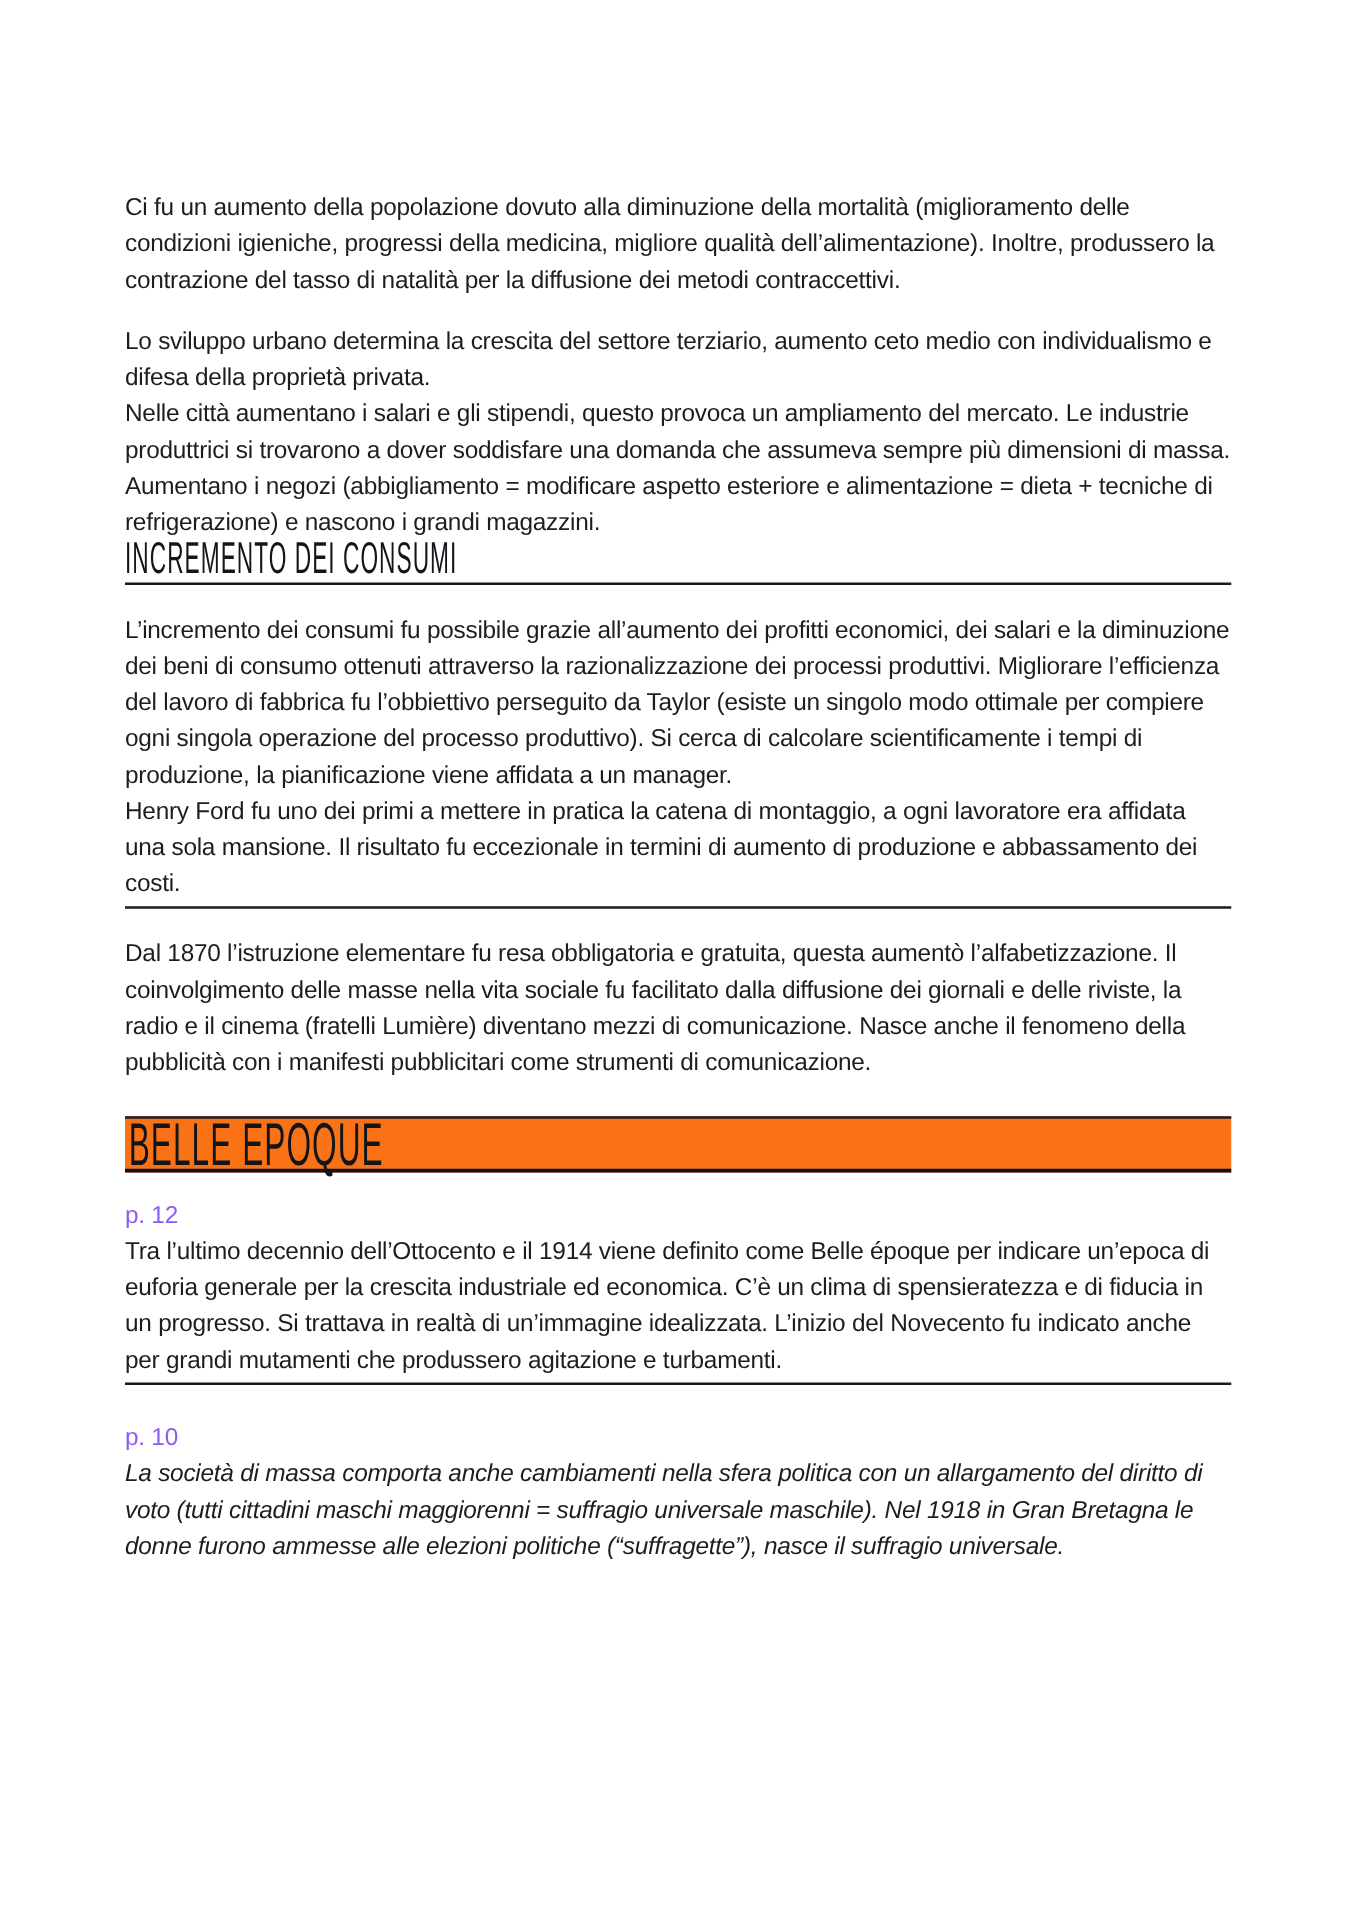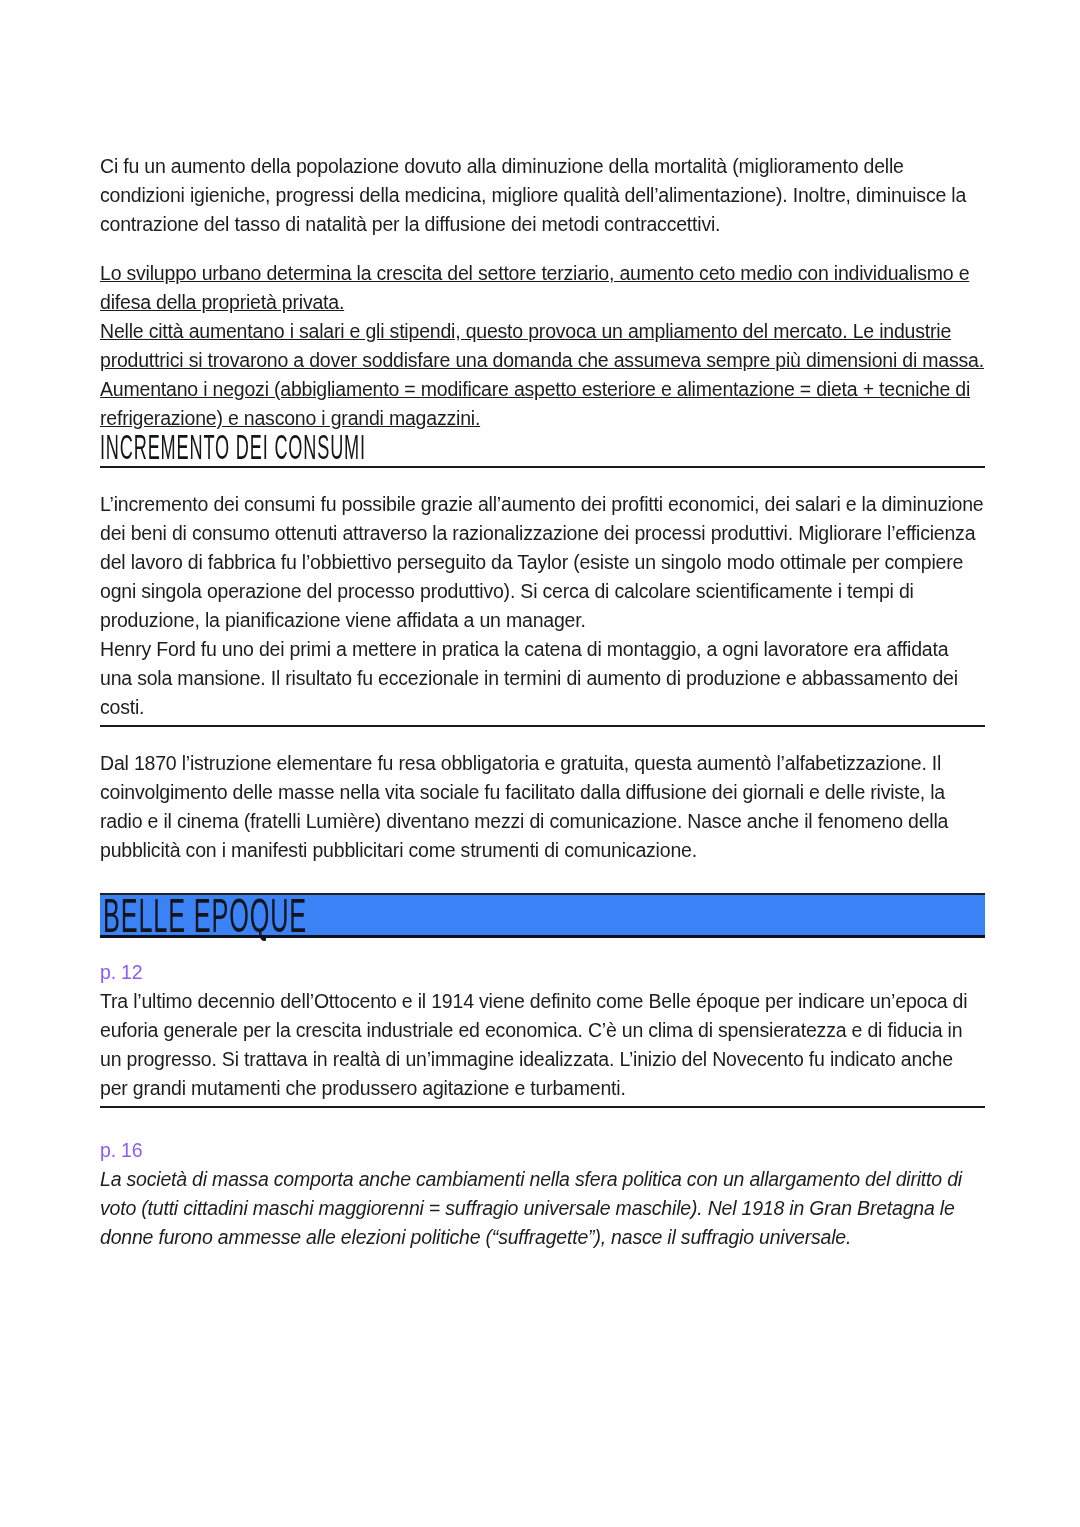--- a/index.html
+++ b/index.html
@@ -27,21 +27,21 @@
     color: #1d1d1f;
   }
   .page-ref {
     margin: 0;
     font-size: 19.5px;
     line-height: 29px;
     letter-spacing: -0.2px;
     color: #8b5cf6;
   }
   .intro-p1 { margin-bottom: 20px; }
-  .intro-p2 { margin-bottom: 0; text-decoration: underline; }
+  .intro-p2 { margin-bottom: 0; }
 
   .section { }
   .skinny-heading-wrap {
     height: 30px;
     overflow: visible;
     white-space: nowrap;
   }
   .skinny-heading {
     display: inline-block;
     transform: scale(0.55, 1.08);
@@ -56,21 +56,21 @@
   .heading-rule {
     margin-top: 3px;
     border-bottom: 2.5px solid #1b1b1b;
     height: 0;
   }
   .section .body-para { margin-top: 22px; }
 
   .chapter-band {
     margin-top: 28px;
     height: 40px;
-    background: #3b82f6;
+    background: #f97316;
     border-top: 2px solid #1b1f29;
     border-bottom: 3px solid #0f1118;
     display: flex;
     align-items: flex-end;
     padding-left: 3px;
     box-sizing: content-box;
   }
   .chapter-heading {
     display: inline-block;
     transform: scale(0.55, 1.05);
@@ -84,21 +84,21 @@
     white-space: nowrap;
   }
   .ref-after-band { margin-top: 20px; }
   .ref-after-rule { margin-top: 28px; }
 </style>
 </head>
 <body>
 
 <div class="doc-page">
 
-  <p class="body-para intro-p1">Ci fu un aumento della popolazione dovuto alla diminuzione della mortalità (miglioramento delle condizioni igieniche, progressi della medicina, migliore qualità dell’alimentazione). Inoltre, diminuisce la contrazione del tasso di natalità per la diffusione dei metodi contraccettivi.</p>
+  <p class="body-para intro-p1">Ci fu un aumento della popolazione dovuto alla diminuzione della mortalità (miglioramento delle condizioni igieniche, progressi della medicina, migliore qualità dell’alimentazione). Inoltre, produssero la contrazione del tasso di natalità per la diffusione dei metodi contraccettivi.</p>
 
   <p class="body-para intro-p2">Lo sviluppo urbano determina la crescita del settore terziario, aumento ceto medio con individualismo e difesa della proprietà privata.
 Nelle città aumentano i salari e gli stipendi, questo provoca un ampliamento del mercato. Le industrie produttrici si trovarono a dover soddisfare una domanda che assumeva sempre più dimensioni di massa. Aumentano i negozi (abbigliamento = modificare aspetto esteriore e alimentazione = dieta + tecniche di refrigerazione) e nascono i grandi magazzini.</p>
 
   <div class="section">
     <div class="skinny-heading-wrap">
       <span class="skinny-heading">INCREMENTO DEI CONSUMI</span>
     </div>
     <div class="heading-rule"></div>
     <p class="body-para">L’incremento dei consumi fu possibile grazie all’aumento dei profitti economici, dei salari e la diminuzione dei beni di consumo ottenuti attraverso la razionalizzazione dei processi produttivi. Migliorare l’efficienza del lavoro di fabbrica fu l’obbiettivo perseguito da Taylor (esiste un singolo modo ottimale per compiere ogni singola operazione del processo produttivo). Si cerca di calcolare scientificamente i tempi di produzione, la pianificazione viene affidata a un manager.
@@ -111,17 +111,17 @@
   </div>
 
   <div class="chapter-band">
     <span class="chapter-heading">BELLE EPOQUE</span>
   </div>
   <p class="page-ref ref-after-band">p. 12</p>
   <p class="body-para">Tra l’ultimo decennio dell’Ottocento e il 1914 viene definito come Belle époque per indicare un’epoca di euforia generale per la crescita industriale ed economica. C’è un clima di spensieratezza e di fiducia in un progresso. Si trattava in realtà di un’immagine idealizzata. L’inizio del Novecento fu indicato anche per grandi mutamenti che produssero agitazione e turbamenti.</p>
 
   <div class="section">
     <div class="heading-rule"></div>
-    <p class="page-ref ref-after-rule">p. 16</p>
+    <p class="page-ref ref-after-rule">p. 10</p>
     <p class="body-para" style="margin-top:0;font-style:italic;">La società di massa comporta anche cambiamenti nella sfera politica con un allargamento del diritto di voto (tutti cittadini maschi maggiorenni = suffragio universale maschile). Nel 1918 in Gran Bretagna le donne furono ammesse alle elezioni politiche (“suffragette”), nasce il suffragio universale.</p>
   </div>
 
 </div>
 
 </body></html>

